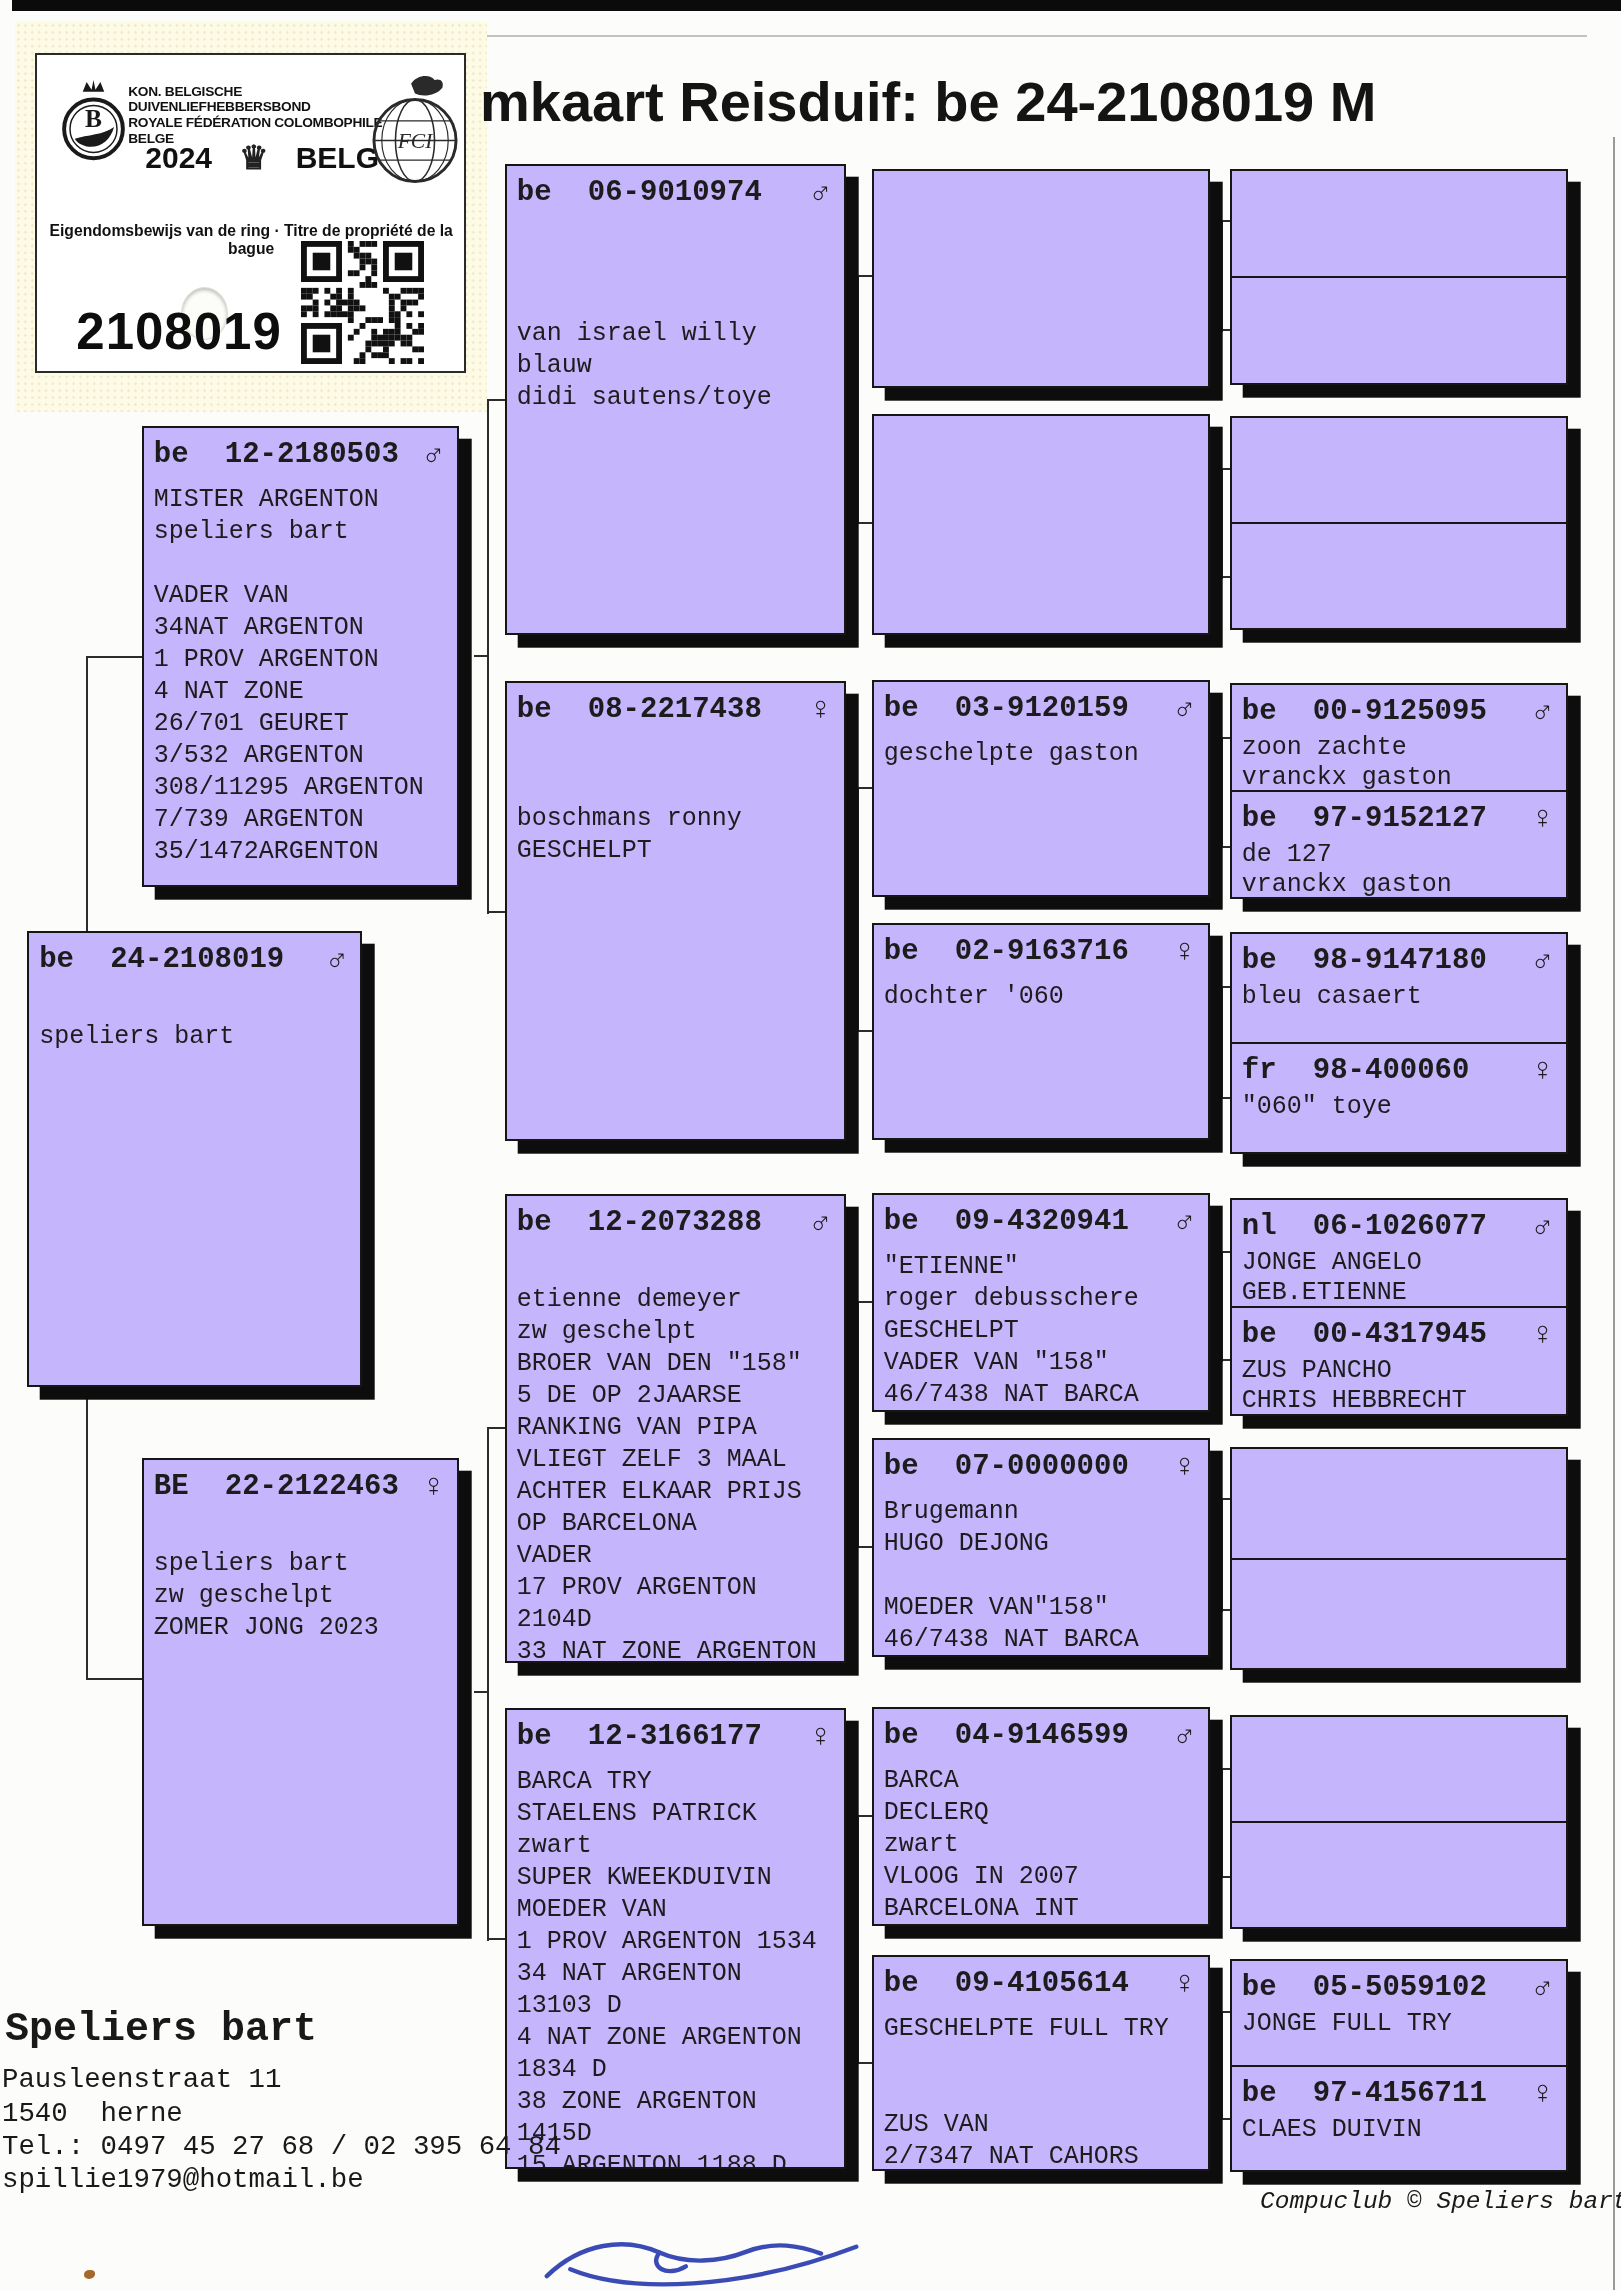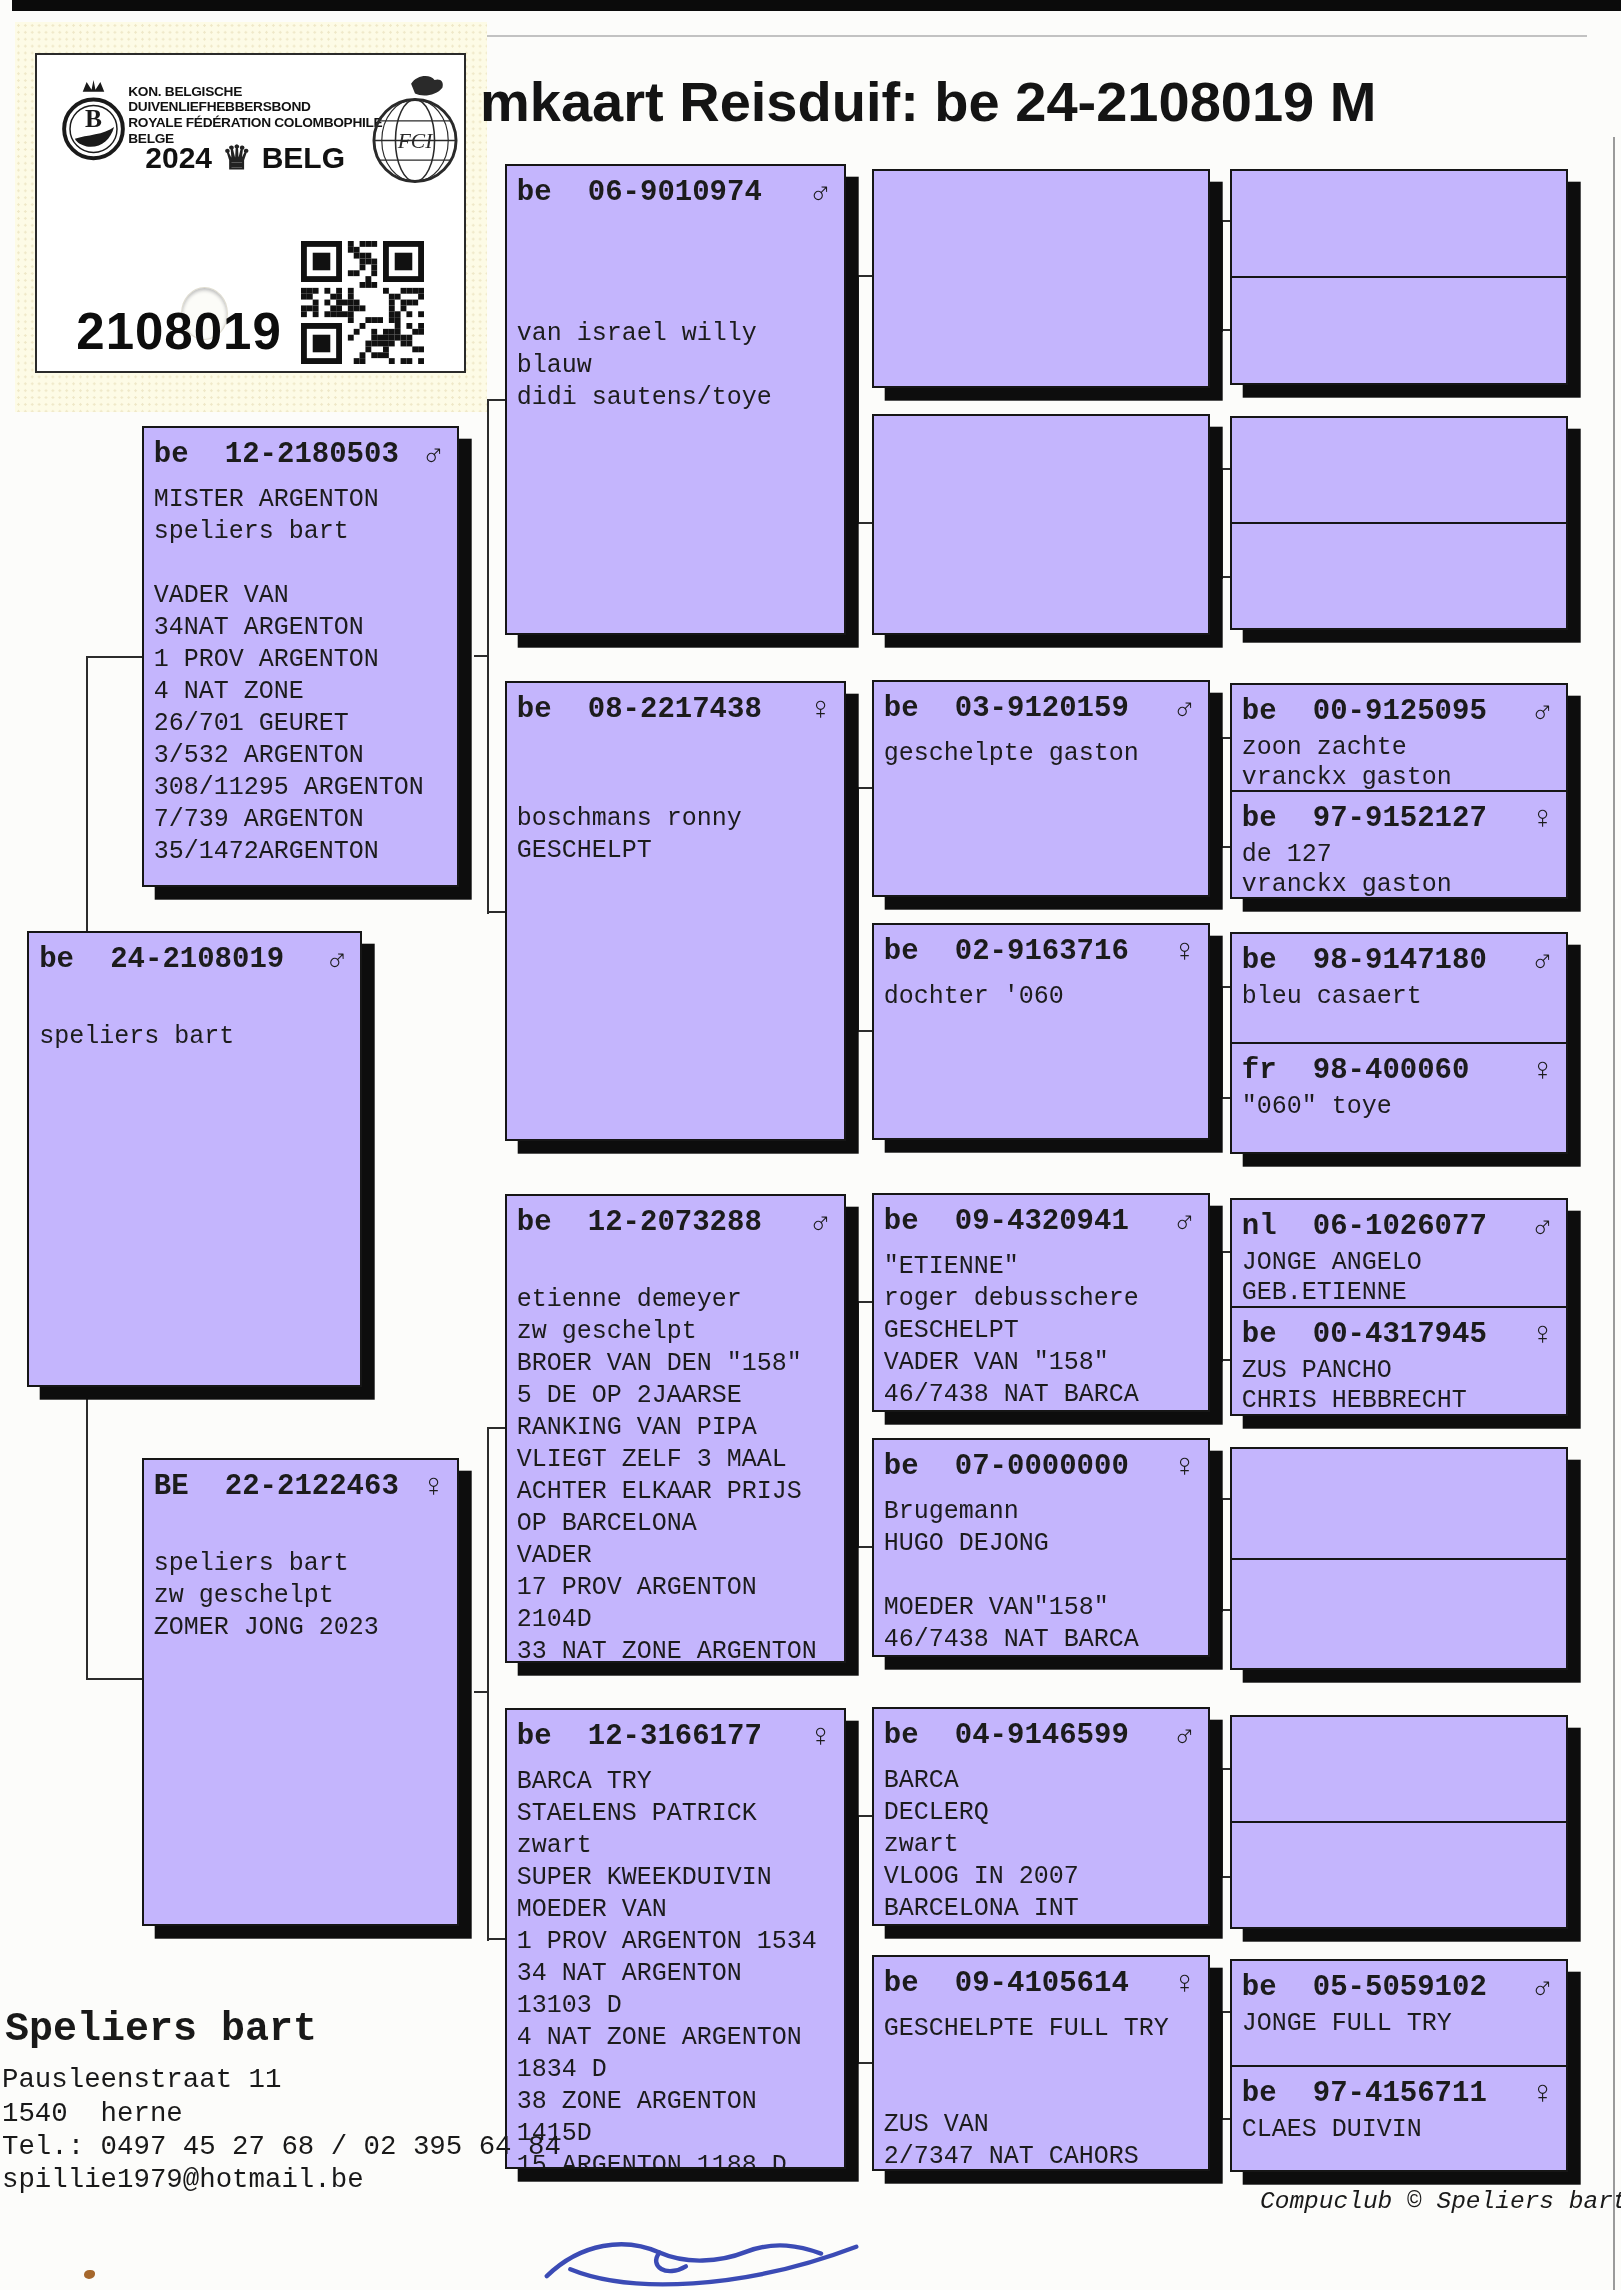--- a/index.html
+++ b/index.html
@@ -20,21 +20,21 @@
   }
   #sticker-card{
     position:absolute;left:20.6px;top:31px;width:427px;height:316px;
     background:#fff;border:2px solid #2a2a2a;
   }
   #fed-text{position:absolute;left:91px;top:29px;width:257px;
     font-family:"Liberation Sans",sans-serif;font-weight:700;font-size:13.7px;line-height:15.7px;
     letter-spacing:-0.3px;color:#111;}
   #year-row{position:absolute;left:108px;top:86px;width:235px;
     font-family:"Liberation Sans",sans-serif;font-weight:700;font-size:30px;color:#111;
-    display:flex;align-items:center;gap:10px;}
+    display:flex;align-items:center;gap:27px;}
   #year-row .crown{font-size:33px;line-height:29px;color:#222;}
   #ownership{position:absolute;left:5.9px;top:167px;width:416px;text-align:center;
     font-family:"Liberation Sans",sans-serif;font-weight:700;font-size:15.7px;color:#111;}
   #hole{position:absolute;left:145px;top:233px;width:45px;height:51px;border-radius:50%;
     background:#fcfcf8;box-shadow:inset 0 2px 3.9px #bbb, 0 0 0 1px #e0ddd0;}
   #big-ring{position:absolute;left:39px;top:247px;width:216px;
     font-family:"Liberation Sans",sans-serif;font-weight:700;font-size:51px;letter-spacing:1px;color:#0d0d0d;}
   #qr{position:absolute;left:259px;top:186px;}
   #kbdb-logo{position:absolute;left:23.5px;top:23.5px;}
   #fci-globe{position:absolute;left:335px;top:17.6px;}
@@ -100,20 +100,21 @@
       <svg id="fci-globe" width="86" height="137" viewBox="0 0 88 140">
         <path d="M40 12 C 46 2, 60 2, 64 8 C 70 6, 74 10, 72 16 C 66 24, 52 26, 44 22 Z" fill="#2a2a2a"></path>
         <circle cx="44" cy="70" r="42" fill="none" stroke="#2a2a2a" stroke-width="3"></circle>
         <ellipse cx="44" cy="70" rx="20" ry="42" fill="none" stroke="#2a2a2a" stroke-width="1.6"></ellipse>
         <ellipse cx="44" cy="70" rx="34" ry="42" fill="none" stroke="#2a2a2a" stroke-width="1.2"></ellipse>
         <line x1="2" y1="70" x2="86" y2="70" stroke="#2a2a2a" stroke-width="1.6"></line>
         <line x1="6" y1="50" x2="82" y2="50" stroke="#2a2a2a" stroke-width="1.2"></line>
         <line x1="6" y1="90" x2="82" y2="90" stroke="#2a2a2a" stroke-width="1.2"></line>
         <text x="44" y="78" text-anchor="middle" font-family="Liberation Serif, serif" font-size="22" font-style="italic" fill="#2a2a2a">FCI</text>
       </svg>
+      <div id="ownership">Eigendomsbewijs van de ring · Titre de propriété de la bague</div>
       <div id="hole"></div>
       <div id="big-ring">2108019</div>
       <svg id="qr" width="133" height="123" viewBox="0 0 21 21">
           <rect x="0" y="0" width="7" height="1" fill="#111"></rect>
           <rect x="0" y="6" width="7" height="1" fill="#111"></rect>
           <rect x="0" y="0" width="1" height="7" fill="#111"></rect>
           <rect x="6" y="0" width="1" height="7" fill="#111"></rect>
           <rect x="2" y="2" width="3" height="3" fill="#111"></rect>
           <rect x="14" y="0" width="7" height="1" fill="#111"></rect>
           <rect x="14" y="6" width="7" height="1" fill="#111"></rect>

